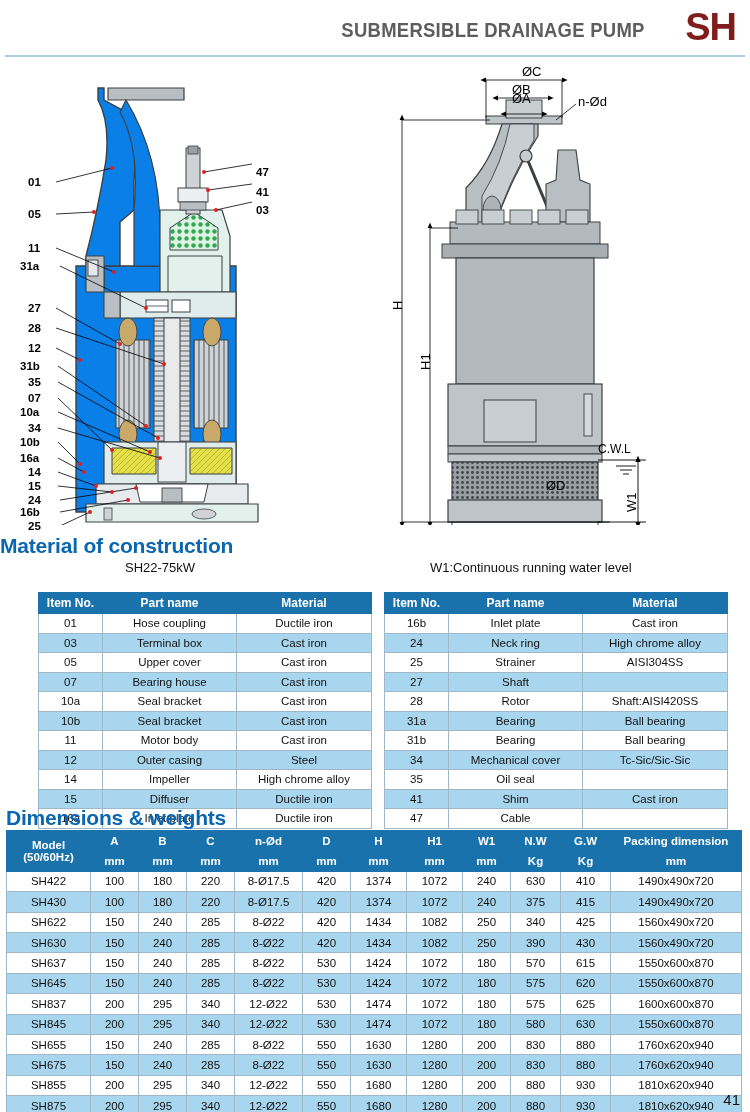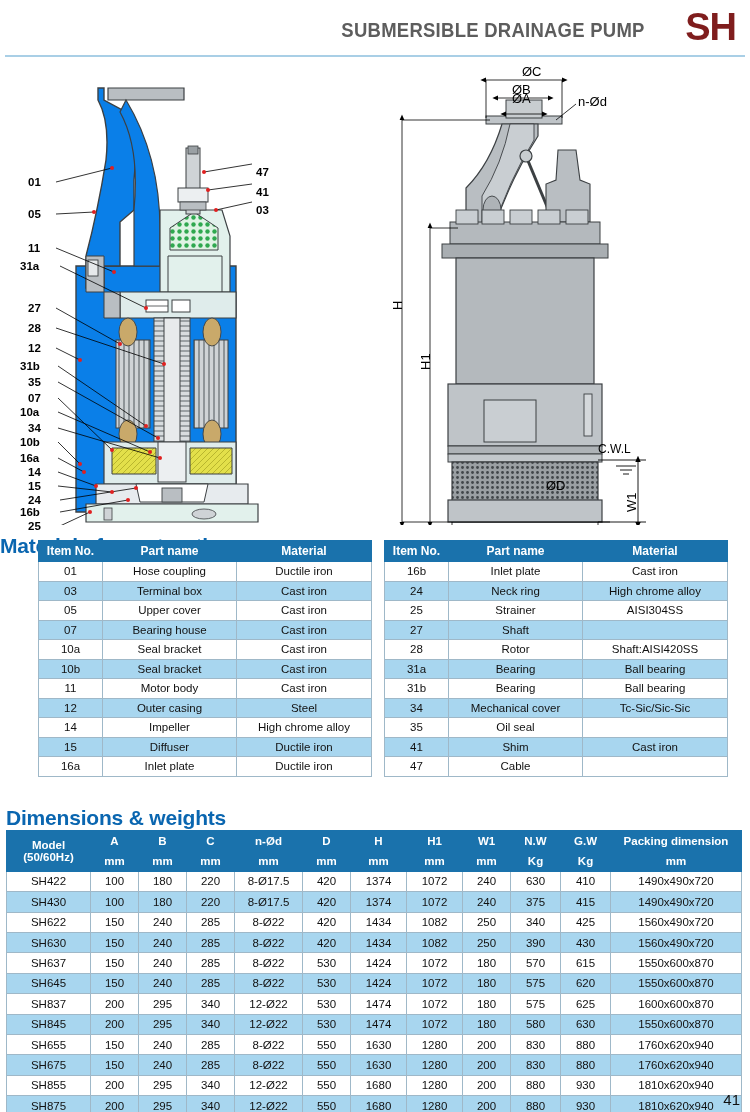--- a/index.html
+++ b/index.html
@@ -124,21 +124,21 @@
     background: #1a72ac;
     color: #ffffff;
     font-weight: bold;
     font-size: 12px;
     height: 20px;
     border: 1px solid #1a72ac;
   }
   tbody tr:nth-child(odd) td { background: #ffffff; }
   tbody tr:nth-child(even) td { background: #a8d6ef; }
 
-  .mat-table-wrap { position: absolute; top: 540px; padding-left: 32px; }
+  .mat-table-wrap { position: absolute; top: 592px; padding-left: 32px; }
   #mat-left { left: 6px; width: 334px; }
   #mat-right { left: 352px; width: 340px + 0px; }
   #mat-right { width: 344px; }
   #mat-left col.c1, #mat-right col.c1 { width: 64px; }
   #mat-left col.c2, #mat-right col.c2 { width: 134px; }
 
   #dim-wrap { position: absolute; left: 6px; top: 830px; width: 736px; }
   #dim-table td, #dim-table th { font-size: 11.5px; height: 19.4px; }
   #dim-table thead th { font-size: 11.5px; }
   #dim-table .model-head { line-height: 12px; padding: 1px 0; }

